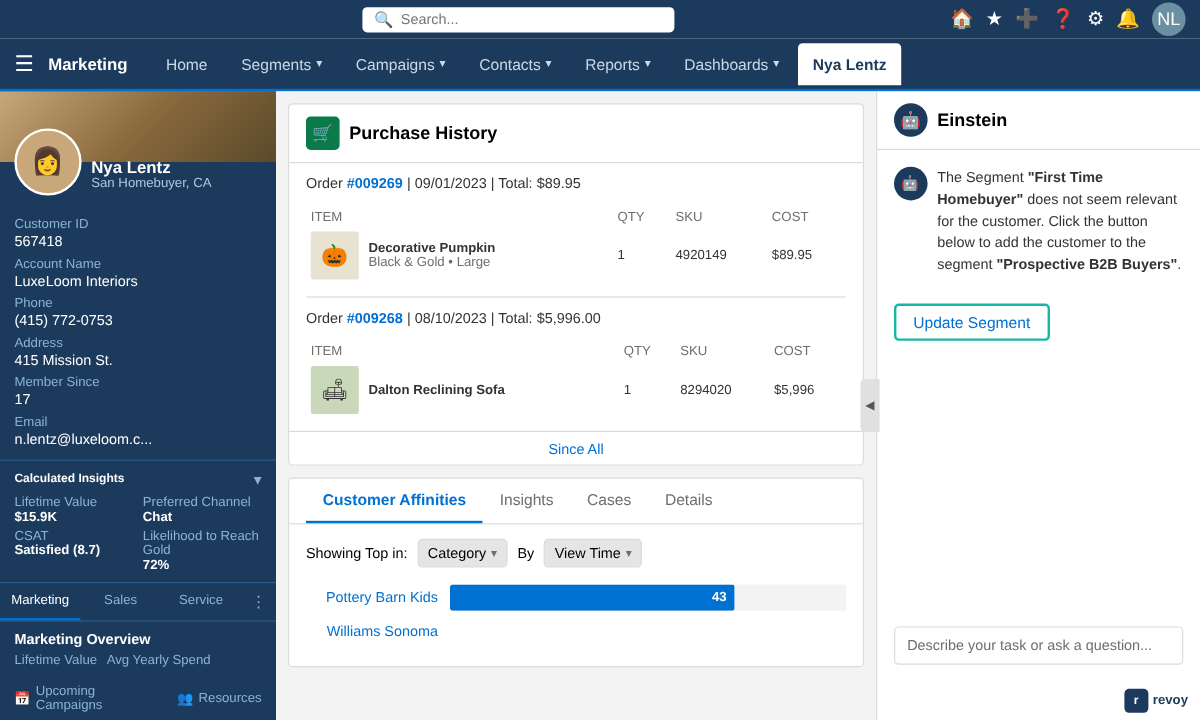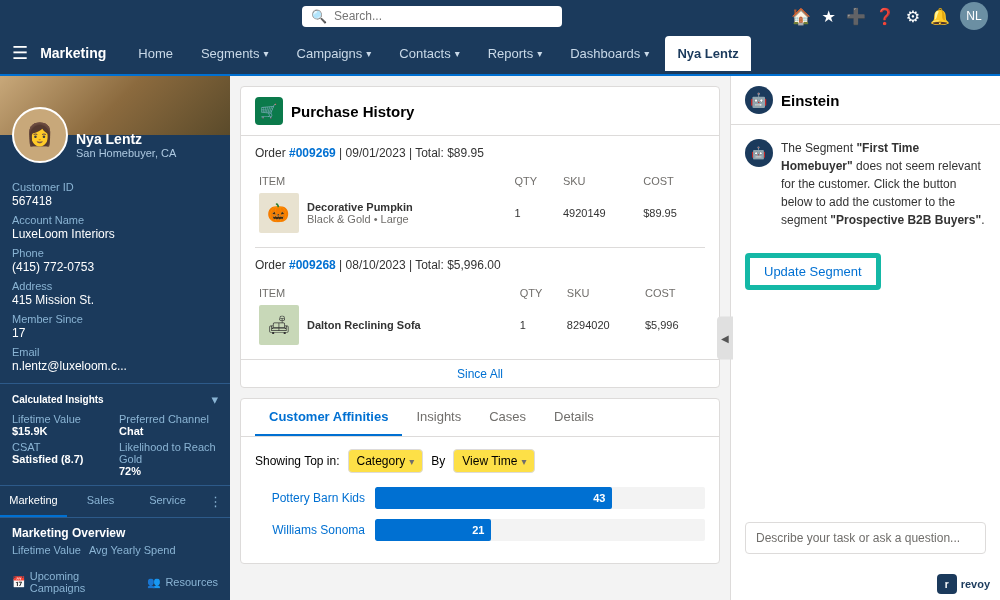--- a/index.html
+++ b/index.html
@@ -309,21 +309,21 @@
       font-size: 12px;
     }
     .filter-select {
       display: flex;
       align-items: center;
       border: 1px solid #dddbda;
       border-radius: 4px;
       padding: 4px 8px;
       gap: 4px;
       cursor: pointer;
-      background: #fde047;
+      background: #e5e5e5;
       font-size: 12px;
     }
     .bar-row {
       display: flex;
       align-items: center;
       margin-bottom: 10px;
       gap: 10px;
     }
     .bar-label {
       width: 110px;
@@ -384,21 +384,21 @@
     .einstein-title { font-weight: bold; font-size: 15px; }
     .einstein-body { padding: 14px; flex: 1; }
     .einstein-message {
       font-size: 12px;
       color: #333;
       line-height: 1.5;
       margin-bottom: 14px;
     }
     .segment-tag { font-weight: bold; }
     .update-segment-btn {
-      border: 5px solid #14b8a6;
+      border: 2px solid #14b8a6;
       border-radius: 4px;
       padding: 6px 14px;
       font-size: 13px;
       background: white;
       color: #0070d2;
       cursor: pointer;
       margin-bottom: 14px;
     }
     .einstein-input-wrap {
       border: 1px solid #dddbda;
@@ -422,21 +422,21 @@
     <span>🔍</span>
     <input type="text" placeholder="Search..." style="">
   </div>
   <div class="icons">
     <span>🏠</span>
     <span>★</span>
     <span>➕</span>
     <span>❓</span>
     <span>⚙</span>
     <span>🔔</span>
-    <div style="width:28px;height:28px;background:#6b8fa3;border-radius:50%;display:flex;align-items:center;justify-content:center;color:white;font-size:12px">NL</div>
+    <div style="width:28px;height:28px;background:#6b8fa3;border-radius:50%;display:flex;align-items:center;justify-content:center;color:white;font-size:15px">NL</div>
   </div>
 </div>
 
 <div class="nav-bar">
   <span class="nav-hamburger">☰</span>
   <span class="app-name">Marketing</span>
   <div class="nav-item">
     <span>Home</span>
   </div>
   <div class="nav-item">
@@ -666,23 +666,20 @@
 
         <div id="bars-container">
             <div class="bar-row">
     <div class="bar-label">Pottery Barn Kids</div>
     <div class="bar-container">
       <div class="bar-fill" style="width:71.66666666666667%">43</div>
     </div>
   </div>
             <div class="bar-row">
     <div class="bar-label">Williams Sonoma</div>
-    <div class="bar-container">
-      <div class="bar-fill" style="width:35%">21</div>
-    </div>
   </div>
           </div>
       </div>
     </div>
   </div>
 
   <div class="right-panel" style="position:relative">
     <div class="einstein-header">
       <div class="einstein-icon">🤖</div>
       <span class="einstein-title">Einstein</span>

